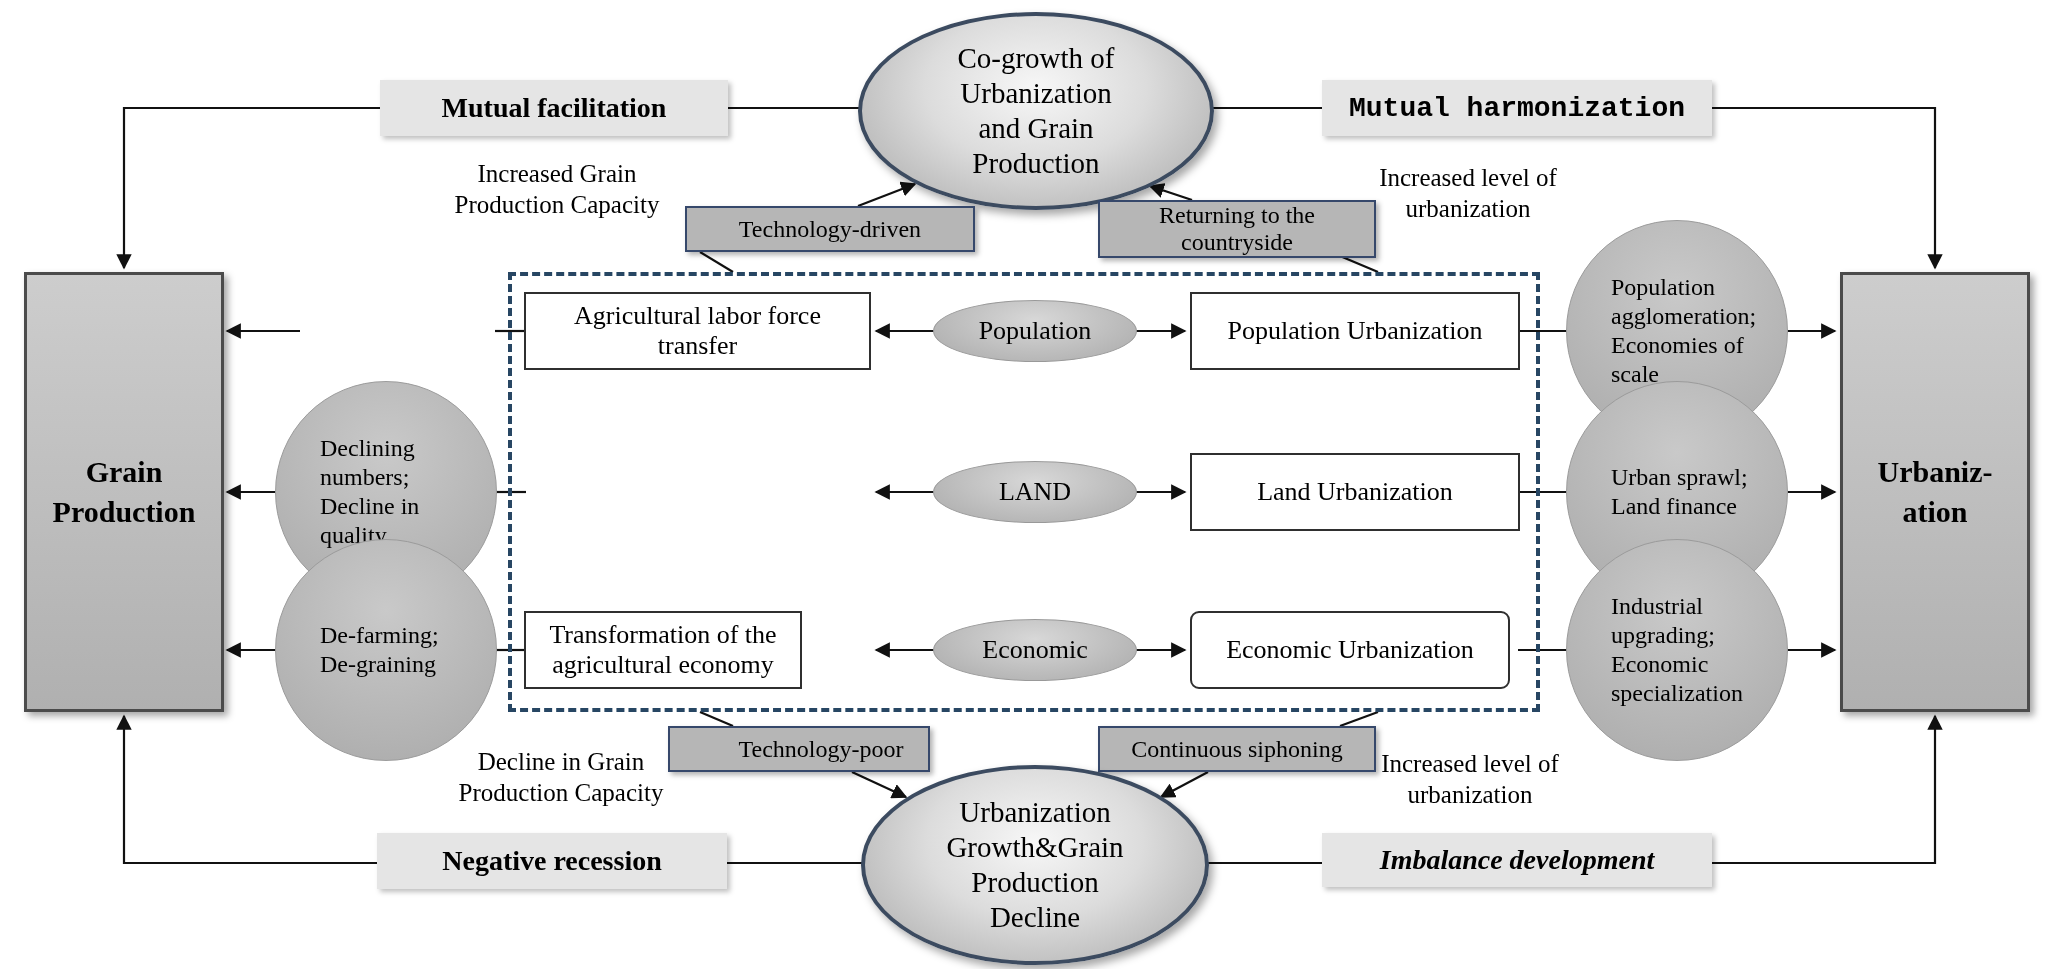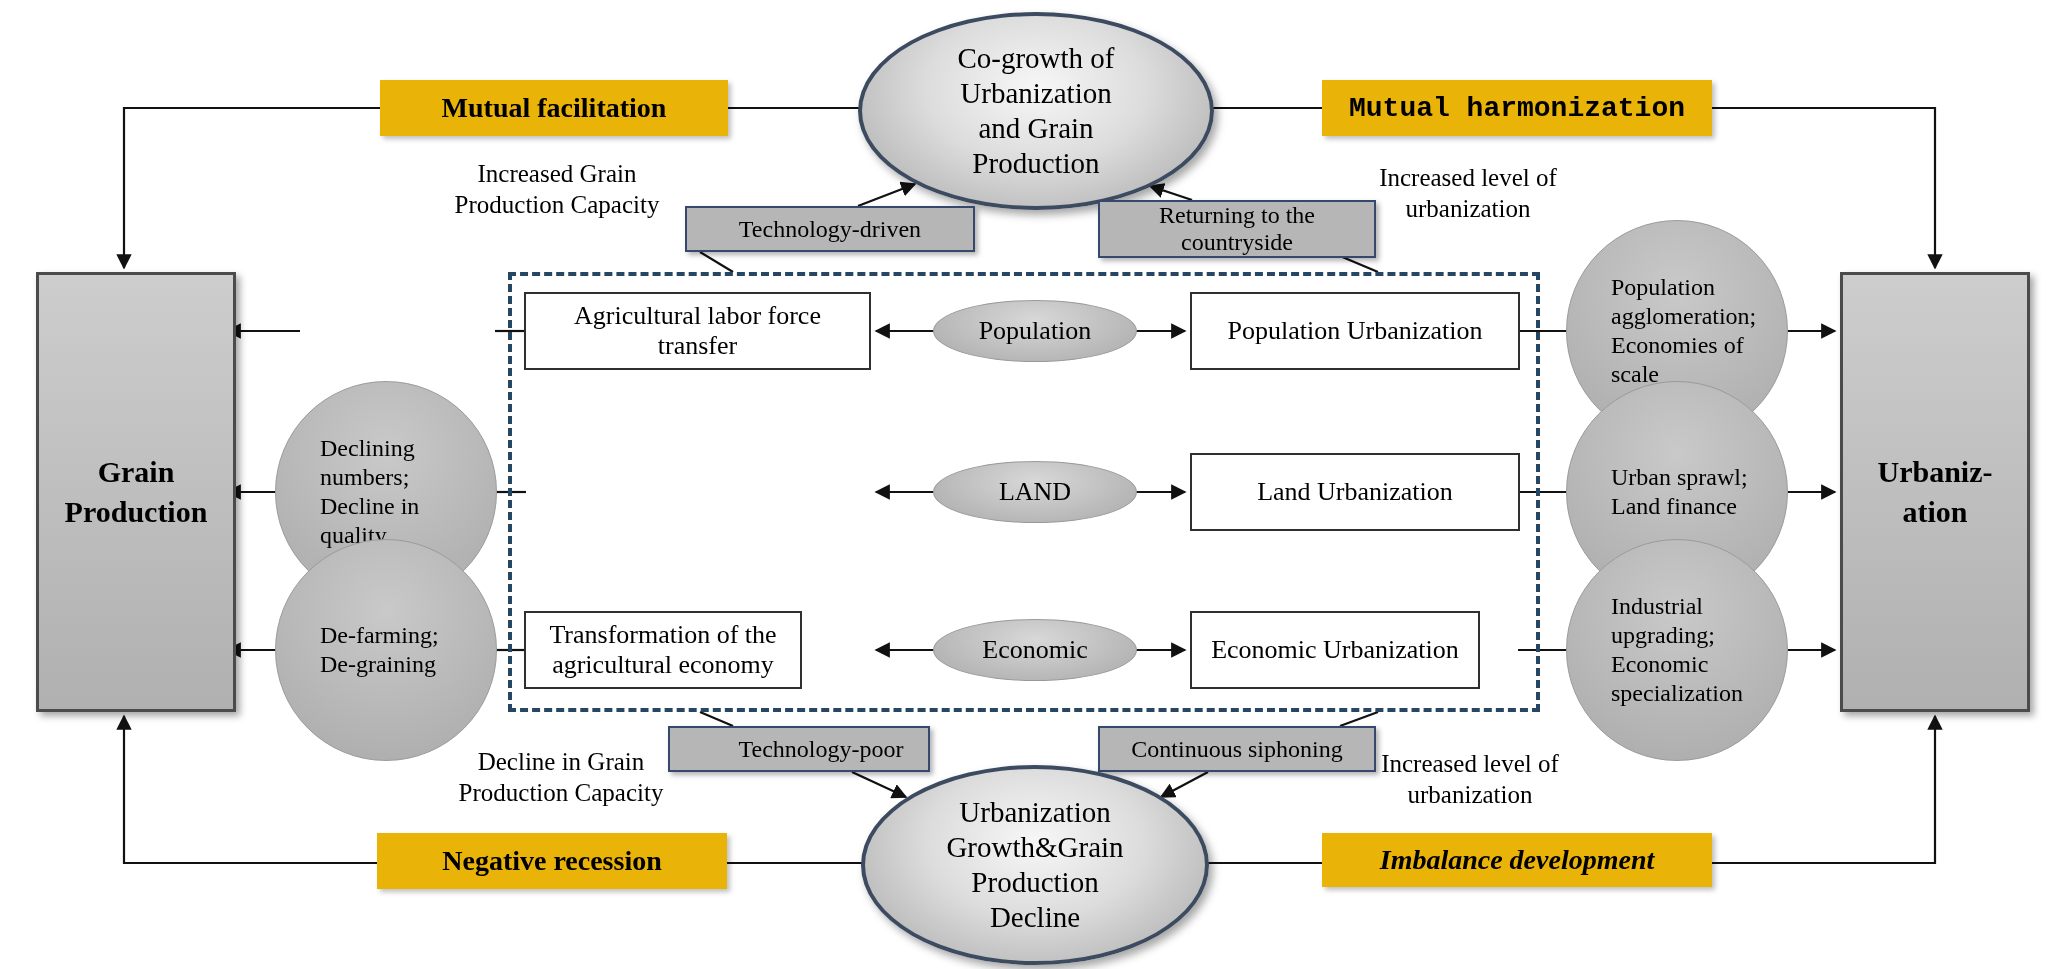--- a/index.html
+++ b/index.html
@@ -22,21 +22,21 @@
     font-weight:normal; font-size:29px; line-height:35px;
     box-shadow:4px 5px 8px rgba(0,0,0,.35);
   }
   .side-box {
     background:linear-gradient(180deg,#cdcdcd,#b0b0b0);
     border:3px solid #4b4b4b;
     font-weight:bold; font-size:30px; line-height:40px;
     box-shadow:4px 4px 7px rgba(0,0,0,.35);
   }
   .glabel {
-    background:#eab308; font-weight:bold; font-size:28px;
+    background:#e5e5e5; font-weight:bold; font-size:28px;
     box-shadow:3px 3px 5px rgba(0,0,0,.25);
   }
   .tag {
     background:#b6b6b6; border:2px solid #36486b;
     font-size:24px; line-height:27px;
     box-shadow:3px 3px 5px rgba(0,0,0,.3);
   }
   .circle {
     border-radius:50%; width:222px; height:222px;
     background:radial-gradient(circle at 50% 32%, #c9c9c9 0%, #b1b1b1 75%, #a8a8a8 100%);
@@ -118,21 +118,21 @@
 
   <div class="ann" style="left:377px; top:158px; width:360px;">Increased Grain
 Production Capacity</div>
   <div class="ann" style="left:1288px; top:162px; width:360px;">Increased level of
 urbanization</div>
 
   <div class="node tag" style="left:685px; top:206px; width:290px; height:46px;">Technology-driven</div>
   <div class="node tag" style="left:1098px; top:200px; width:278px; height:58px;">Returning to the
 countryside</div>
 
-  <div class="node side-box" style="left:36px; top:272px; width:200px; height:440px;">Grain
+  <div class="node side-box" style="left:24px; top:272px; width:200px; height:440px;">Grain
 Production</div>
   <div class="node side-box" style="left:1840px; top:272px; width:190px; height:440px;">Urbaniz-
 ation</div>
 
   <div class="node wbox" style="left:524px; top:292px; width:347px;">Agricultural labor force
 transfer</div>
   <div class="node mide" style="left:933px; top:300px;">Population</div>
   <div class="node wbox" style="left:1190px; top:292px; width:330px;">Population Urbanization</div>
   <div class="node circle" style="left:1566px; top:220px;">Population
 agglomeration;
@@ -146,21 +146,21 @@
   <div class="node mide" style="left:933px; top:461px;">LAND</div>
   <div class="node wbox" style="left:1190px; top:453px; width:330px;">Land Urbanization</div>
   <div class="node circle" style="left:1566px; top:381px;">Urban sprawl;
 Land finance</div>
 
   <div class="node circle" style="left:275px; top:539px;">De-farming;
 De-graining</div>
   <div class="node wbox" style="left:524px; top:611px; width:278px;">Transformation of the
 agricultural economy</div>
   <div class="node mide" style="left:933px; top:619px;">Economic</div>
-  <div class="node wbox" style="left:1190px; top:611px; width:290px;">Economic Urbanization</div>
+  <div class="node wbox" style="left:1190px; top:611px; width:320px;border-radius:9px;">Economic Urbanization</div>
   <div class="node circle" style="left:1566px; top:539px;">Industrial
 upgrading;
 Economic
 specialization</div>
 
   <div class="node tag" style="left:668px; top:726px; width:262px; height:46px;padding-left:44px;">Technology-poor</div>
   <div class="node tag" style="left:1098px; top:726px; width:278px; height:46px;">Continuous siphoning</div>
 
   <div class="ann" style="left:381px; top:746px; width:360px;">Decline in Grain
 Production Capacity</div>

